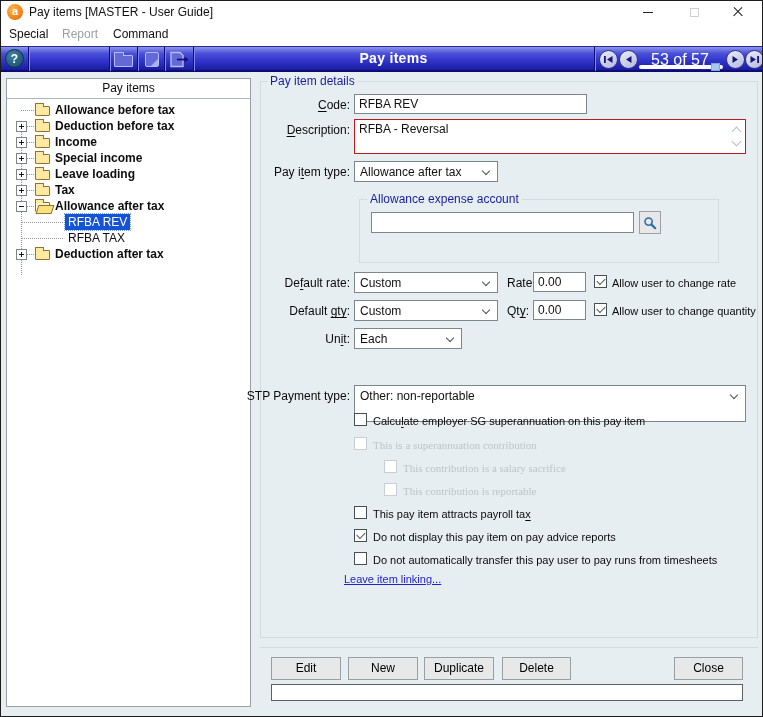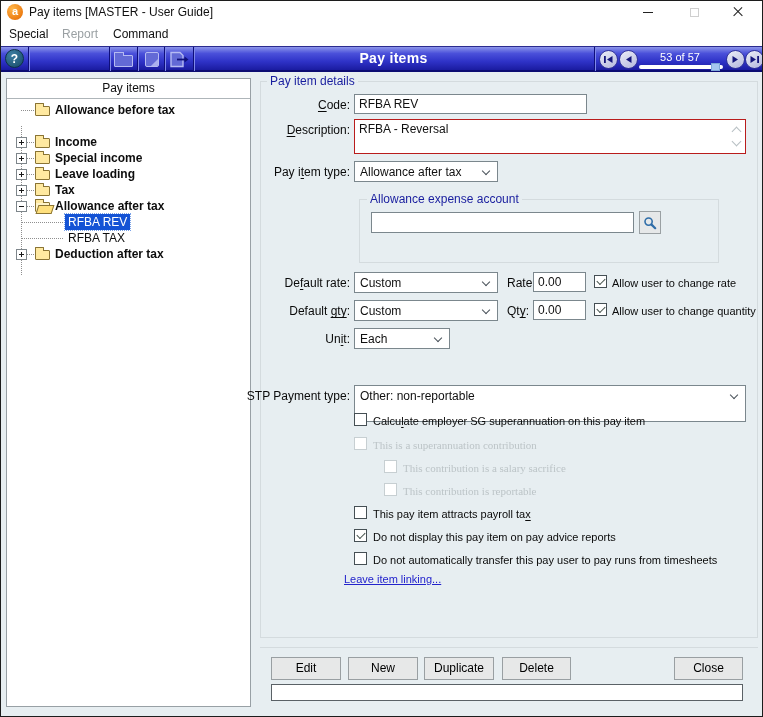--- a/index.html
+++ b/index.html
@@ -42,21 +42,21 @@
   .tb-note { width:14px; height:15px; background:#636ad6; border:1px solid #b6bbf2; border-radius:2px; position:relative; overflow:hidden; }
   .tb-note::after { content:""; position:absolute; right:-5px; bottom:-5px; width:10px; height:10px;
                     background:#aab0ee; transform:rotate(45deg); }
   .tb-title { position:absolute; left:192px; top:3px; width:401px; text-align:center;
               color:#fff; font-size:14px; font-weight:bold; letter-spacing:.3px; }
 
   
   .navbtn { position:absolute; top:2.5px; width:19px; height:19px; border-radius:50%;
             background:linear-gradient(150deg,#eceef8,#b3b7dd); border:1px solid #31339a;
             display:flex; align-items:center; justify-content:center; }
-  .nav-pos { position:absolute; left:636px; top:4px; width:86px; text-align:center; color:#fff; font-size:11px; }
+  .nav-pos { position:absolute; left:636px; top:4px; width:86px; text-align:center; color:#fff; font-size:16px; }
   .nav-track { position:absolute; left:638px; top:18px; width:84px; height:4px; background:#fff; border-radius:2px; }
   .nav-thumb { position:absolute; left:72px; top:-2px; width:9px; height:8px; background:#a6c7f0; border:1px solid #7fa8d8; }
 
   
   .content { position:absolute; left:0; top:71px; width:100%; height:646px; background:#e7eef1; }
 
   
   .tree-panel { position:absolute; left:5px; top:6px; width:245px; height:629px;
                 background:#fff; border:1px solid #98a0a5; }
   .tree-header { height:20px; border-bottom:1px solid #aeb5b9; text-align:center;
@@ -196,20 +196,26 @@
     <div class="tree-panel">
       <div class="tree-header">Pay items</div>
       <div class="tree-body">
         <div class="trunk"></div>
 
         <div class="tree-row" style="top:3px">
           <span class="hline" style="left:14px;width:13px"></span>
           <span class="fold"></span>
           <span class="tree-label">Allowance before tax</span>
         </div>
+        <div class="tree-row" style="top:19px">
+          <span class="hline" style="left:14px;width:13px"></span>
+          <span class="exp plus"></span>
+          <span class="fold"></span>
+          <span class="tree-label">Deduction before tax</span>
+        </div>
         <div class="tree-row" style="top:35px">
           <span class="hline" style="left:14px;width:13px"></span>
           <span class="exp plus"></span>
           <span class="fold"></span>
           <span class="tree-label">Income</span>
         </div>
         <div class="tree-row" style="top:51px">
           <span class="hline" style="left:14px;width:13px"></span>
           <span class="exp plus"></span>
           <span class="fold"></span>
@@ -293,21 +299,21 @@
     <div class="dropdown" style="left:353px;top:228px;width:144px;height:21px">
       <span class="dd-val">Custom</span>
       <span class="dd-arrow"></span>
     </div>
     <span class="lbl" style="left:506px;top:232px"><span>Qt</span><u>y</u><span>:</span></span>
     <input class="tinput" style="left: 532px; top: 228px; width: 53px; height: 20px;" value="0.00">
     <span class="cbox checked" style="left:593px;top:231px"></span>
     <span class="cbl" style="left:611px;top:233px">Allow user to change quantity</span>
 
     <span class="lbl" style="right:412px;top:260px"><span>Un</span><u>i</u><span>t:</span></span>
-    <div class="dropdown" style="left:353px;top:256px;width:96px;height:21px">
+    <div class="dropdown" style="left:353px;top:256px;width:108px;height:21px">
       <span class="dd-val">Each</span>
       <span class="dd-arrow"></span>
     </div>
 
     <span class="lbl" style="right:412px;top:317px">STP Payment type:</span>
     <div class="dropdown" style="left:353px;top:313px;width:392px;height:37px">
       <span class="dd-val">Other: non-reportable</span>
       <span class="dd-arrow"></span>
     </div>
 

